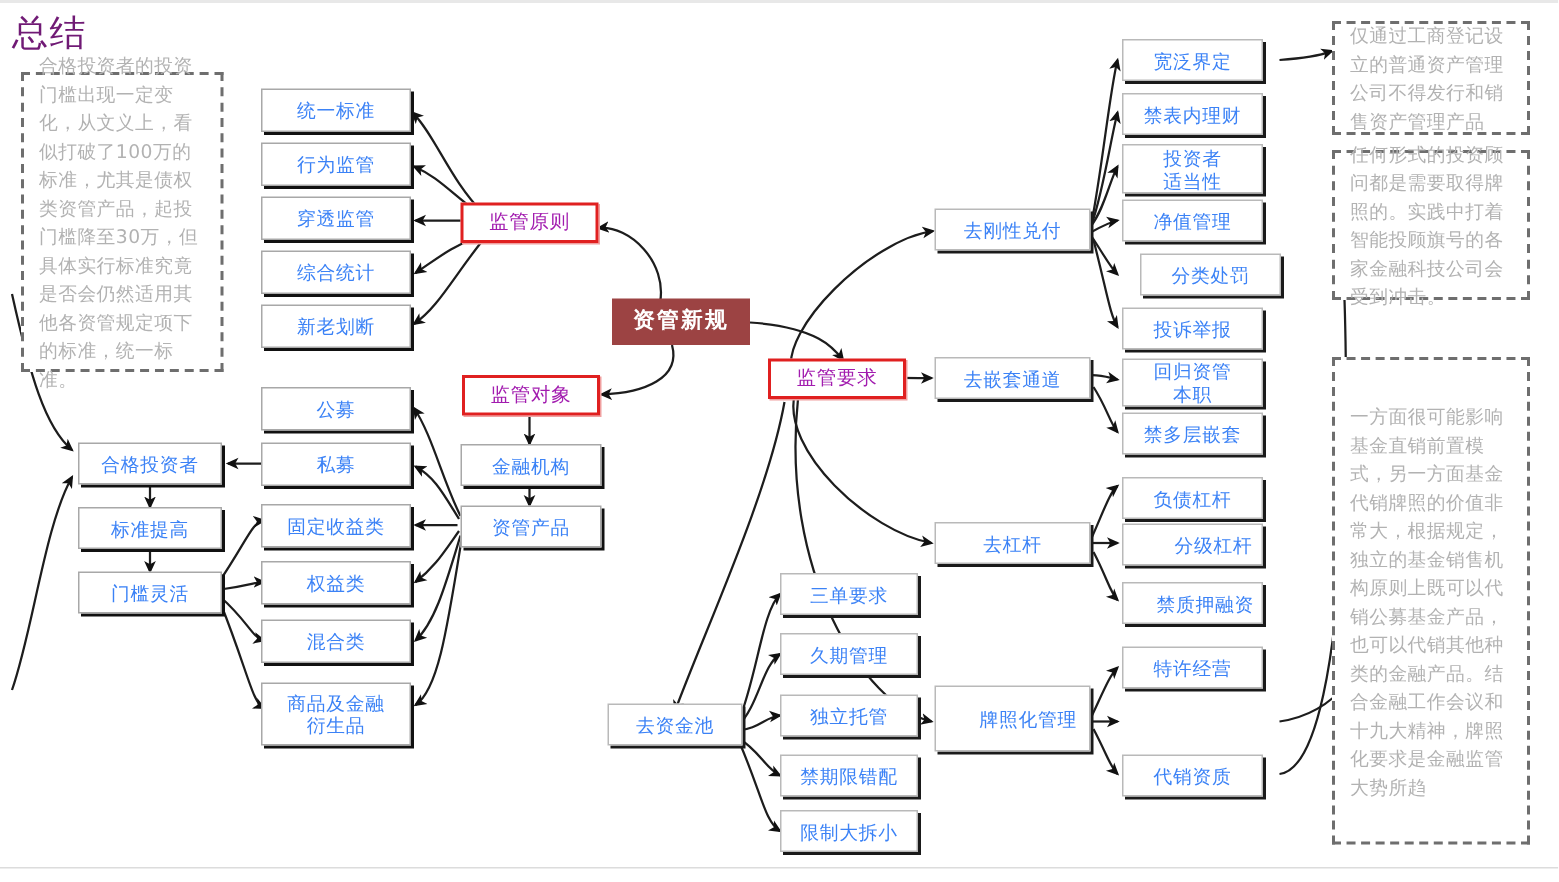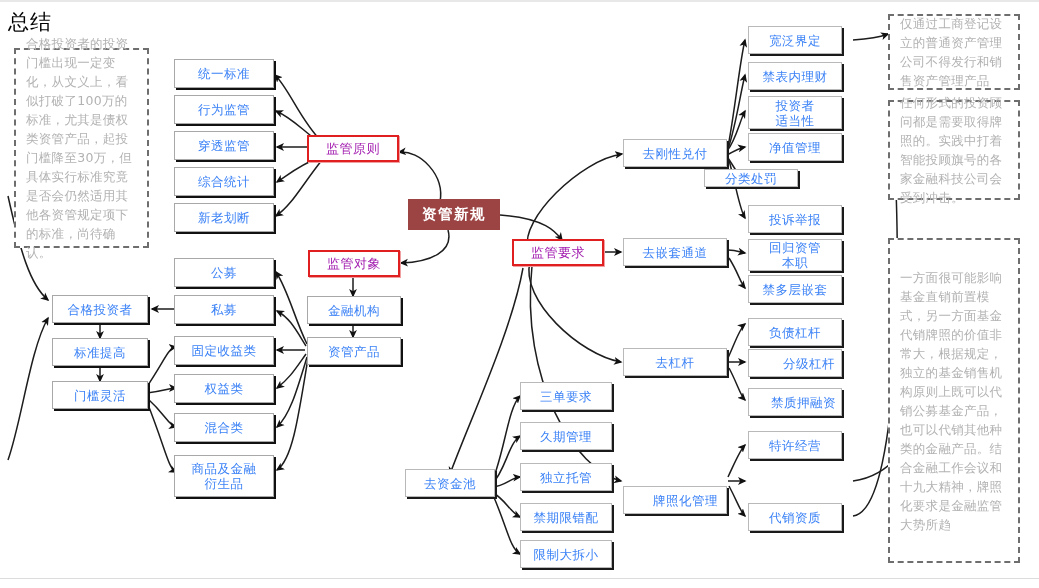--- a/index.html
+++ b/index.html
@@ -26,23 +26,23 @@
   }
   #bottom-rule {
     position: absolute;
     left: 0; top: 578px;
     width: 1039px; height: 1px;
     background: #dcdcdc;
   }
   #slide-title {
     position: absolute;
     left: 8px; top: 6px;
-    font-size: 21px;
+    font-size: 24px;
     line-height: 32px;
-    color: #000000;
+    color: #701a75;
     letter-spacing: 1px;
     white-space: nowrap;
   }
   #page-number {
     position: absolute;
     left: 995px; top: 543px;
     font-size: 16px;
     color: #9a9a9a;
   }
 
@@ -197,21 +197,21 @@
       <path d="M492,487 C506,486 510,478 520,477"></path>
       <path d="M492,492 C506,500 510,512 520,517"></path>
       <path d="M493,495 C508,530 510,548 520,554"></path>
 
       <path d="M853,40 C880,38 885,35 888,34"></path>
       <path d="M853,516 C905,510 900,200 893,150"></path>
       <path d="M853,481 C930,470 940,350 898,320"></path>
     </g>
   </svg>
 
-  <div class="note" style="left:14px; top:48px; width:135px; height:200px;">合格投资者的投资门槛出现一定变化，从文义上，看似打破了100万的标准，尤其是债权类资管产品，起投门槛降至30万，但具体实行标准究竟是否会仍然适用其他各资管规定项下的标准，尚待确认。</div>
+  <div class="note" style="left:14px; top:48px; width:135px; height:200px;">合格投资者的投资门槛出现一定变化，从文义上，看似打破了100万的标准，尤其是债权类资管产品，起投门槛降至30万，但具体实行标准究竟是否会仍然适用其他各资管规定项下的标准，统一标准。</div>
 
 
   <div class="note" style="left:888px; top:14px; width:132px; height:76px;">仅通过工商登记设立的普通资产管理公司不得发行和销售资产管理产品</div>
 
   <div class="note" style="left:888px; top:100px; width:132px; height:100px;">任何形式的投资顾问都是需要取得牌照的。实践中打着智能投顾旗号的各家金融科技公司会受到冲击。</div>
 
   <div class="note tall" style="left:888px; top:238px; width:132px; height:325px;">一方面很可能影响基金直销前置模式，另一方面基金代销牌照的价值非常大，根据规定，独立的基金销售机构原则上既可以代销公募基金产品，也可以代销其他种类的金融产品。结合金融工作会议和十九大精神，牌照化要求是金融监管大势所趋</div>
 
   <div class="node root" style="left:408px; top:199px; width:92px; height:31px;">资管新规</div>
 
@@ -236,29 +236,29 @@
   <div class="node strong" style="left:174px; top:455px; width:100px; height:42px;">商品及金融
 衍生品</div>
 
   <div class="node strong" style="left:52px; top:295px; width:96px; height:28px;">合格投资者</div>
   <div class="node strong" style="left:52px; top:338px; width:96px; height:28px;">标准提高</div>
   <div class="node strong" style="left:52px; top:381px; width:96px; height:28px;">门槛灵活</div>
 
   <div class="node plain" style="left:623px; top:139px; width:104px; height:28px;">去刚性兑付</div>
   <div class="node plain" style="left:623px; top:238px; width:104px; height:28px;">去嵌套通道</div>
   <div class="node plain" style="left:623px; top:348px; width:104px; height:28px;">去杠杆</div>
-  <div class="node plain" style="left:623px; top:486px; width:104px; height:28px;padding-left:21px;">牌照化管理</div>
+  <div class="node plain" style="left:623px; top:457px; width:104px; height:44px;padding-left:21px;">牌照化管理</div>
   <div class="node plain" style="left:405px; top:469px; width:90px; height:28px;">去资金池</div>
 
   <div class="node plain" style="left:748px; top:26px; width:94px; height:28px;">宽泛界定</div>
   <div class="node plain" style="left:748px; top:62px; width:94px; height:28px;">禁表内理财</div>
   <div class="node plain" style="left:748px; top:96px; width:94px; height:33px;">投资者
 适当性</div>
   <div class="node plain" style="left:748px; top:133px; width:94px; height:28px;">净值管理</div>
-  <div class="node plain" style="left:704px; top:169px; width:94px; height:18px;text-align:center;">分类处罚</div>
+  <div class="node plain" style="left:760px; top:169px; width:94px; height:28px;text-align:center;">分类处罚</div>
   <div class="node plain" style="left:748px; top:205px; width:94px; height:28px;">投诉举报</div>
 
   <div class="node plain" style="left:748px; top:239px; width:94px; height:32px;">回归资管
 本职</div>
   <div class="node plain" style="left:748px; top:275px; width:94px; height:28px;">禁多层嵌套</div>
 
   <div class="node plain" style="left:748px; top:318px; width:94px; height:28px;">负债杠杆</div>
   <div class="node plain" style="left:748px; top:349px; width:94px; height:28px;padding-left:28px;">分级杠杆</div>
   <div class="node plain" style="left:748px; top:388px; width:94px; height:28px;padding-left:17px;">禁质押融资</div>
 

